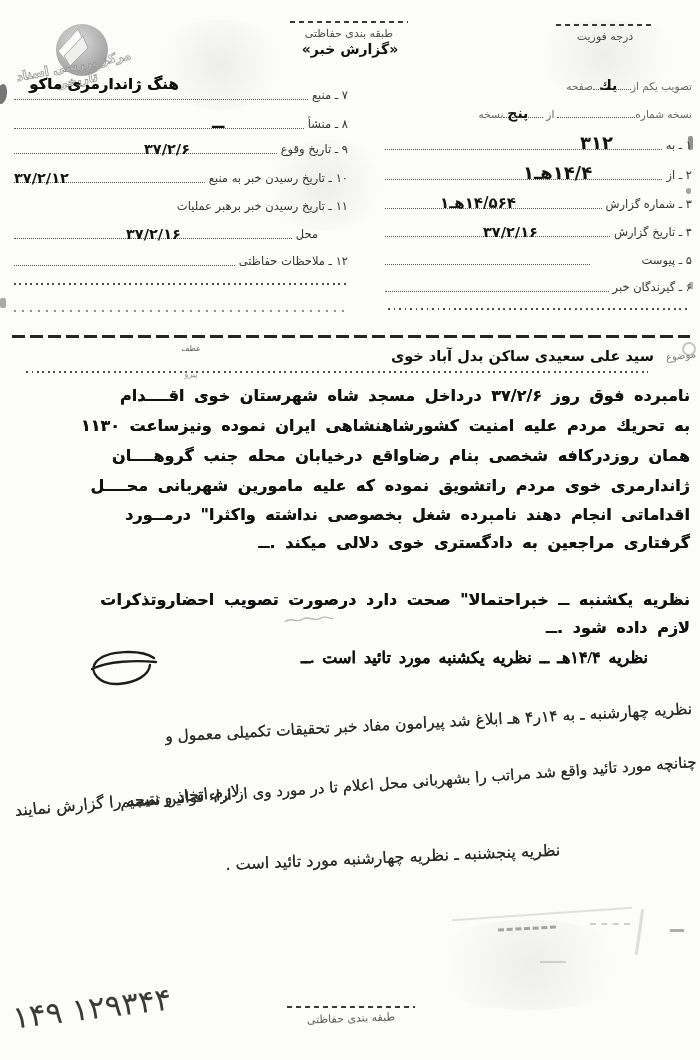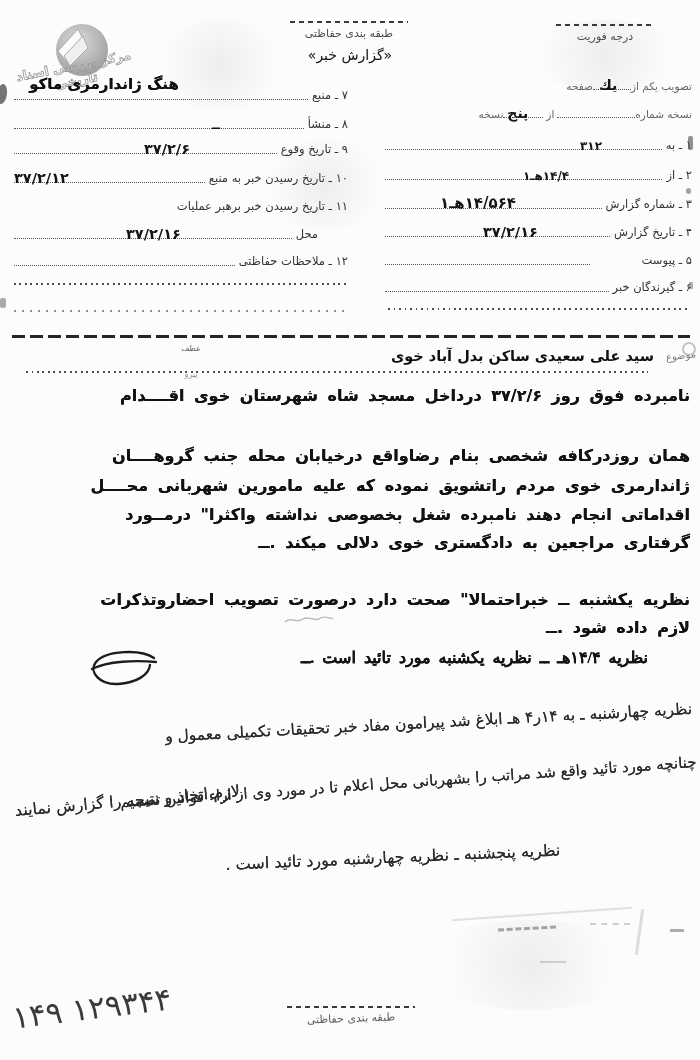--- a/index.html
+++ b/index.html
@@ -13,30 +13,30 @@
   
   .logo { position:absolute; left:50px; top:20px; width:62px; height:62px; opacity:.85; }
   .wmtext { position:absolute; left:0px; top:58px; width:150px; text-align:center;
             font-size:12.5px; font-weight:700; transform:rotate(-11deg);
             color:rgba(250,250,250,.25); -webkit-text-stroke:0.8px #969696; direction:rtl; }
 
   
   .dash { position:absolute; height:2px;
           background:repeating-linear-gradient(90deg,#3a3a3a 0 5px, transparent 5px 9px); }
   .flabel { position:absolute; font-size:11px; color:#4b4b4b; direction:rtl; }
-  .ftitle { position:absolute; left:283px; top:47px; width:134px; text-align:center;
-            font-size:14px; font-weight:400; color:#101010; direction:rtl; }
+  .ftitle { position:absolute; left:283px; top:41px; width:134px; text-align:center;
+            font-size:14px; font-weight:700; color:#101010; direction:rtl; }
 
   
   .frow { position:absolute; display:flex; align-items:flex-end; direction:rtl;
           font-size:11.5px; color:#333; }
   .frow .lb { white-space:nowrap; padding-left:4px; }
   .frow .dt { flex:1; position:relative; border-bottom:1.6px dotted #575757; height:4px; margin-bottom:2px; }
   .flabel2 { font-size:10.5px; color:#666; white-space:nowrap; }
-  .pen { font-weight:700; font-size:12px; color:#141414; white-space:nowrap; direction:rtl; }
+  .pen { font-weight:700; font-size:18px; color:#141414; white-space:nowrap; direction:rtl; }
   .dt > .pen { position:absolute; bottom:-4px; }
   .dotline { position:absolute; height:2px;
              background:repeating-linear-gradient(90deg,#4e4e4e 0 1.6px, transparent 1.6px 5.5px); }
   .dotline.light { background:repeating-linear-gradient(90deg,#8f8f8f 0 1.8px, transparent 1.8px 8px); }
 
   .stamp-source { position:absolute; left:18px; top:75px; width:172px; text-align:center;
                   font-size:15px; font-weight:700; color:#101010; direction:rtl;
                   text-shadow:0 0 .6px #222; letter-spacing:.5px; }
 
   .divider { position:absolute; left:12px; top:335px; width:678px; height:3px;
@@ -197,20 +197,21 @@
 
   <div class="subj-label">موضوع</div>
   <div class="dotline" style="left:26px;top:371px;width:622px;"></div>
   <div class="subj-value">سید علی سعیدی ساکن بدل آباد خوی</div>
   <div class="subj-refs">
     <div>عطف</div>
     <div class="r2">پیرو</div>
   </div>
 
   <div class="bodyline" style="top:386px;">نامبرده فوق روز ۳۷/۲/۶ درداخل مسجد شاه شهرستان خوی اقــــدام</div>
+  <div class="bodyline" style="top:416px;">به تحریك مردم علیه امنیت کشورشاهنشاهی ایران نموده ونیزساعت ۱۱۳۰</div>
   <div class="bodyline" style="top:446px;">همان روزدرکافه شخصی بنام رضاواقع درخیابان محله جنب گروهــــان</div>
   <div class="bodyline" style="top:476px;">ژاندارمری خوی مردم راتشویق نموده که علیه مامورین شهربانی محــــل</div>
   <div class="bodyline" style="top:533px;">گرفتاری مراجعین به دادگستری خوی دلالی میکند .ــ</div>
   <div class="bodyline" style="top:505px;">اقداماتی انجام دهند نامبرده شغل بخصوصی نداشته واکثرا" درمــورد</div>
   <div class="bodyline" style="top:590px;">نظریه یکشنبه ــ خبراحتمالا" صحت دارد درصورت تصویب احضاروتذکرات</div>
   <div class="bodyline" style="top:618px;">لازم داده شود .ــ</div>
   <div class="bodyline" style="top:648px;right:52px;font-family:Liberation Serif, serif;">نظریه ۱۴/۴هـ ــ نظریه یکشنبه مورد تائید است .ــ</div>
 
   <div class="speck" style="left:86px;top:648px;">
     <svg width="72" height="44" viewBox="0 0 72 44">

